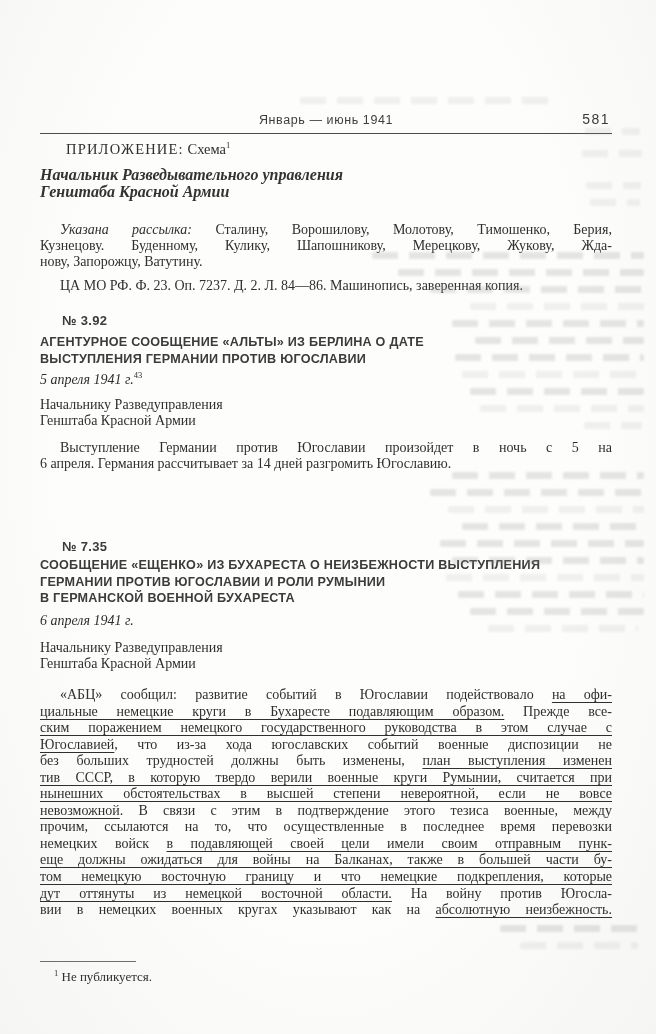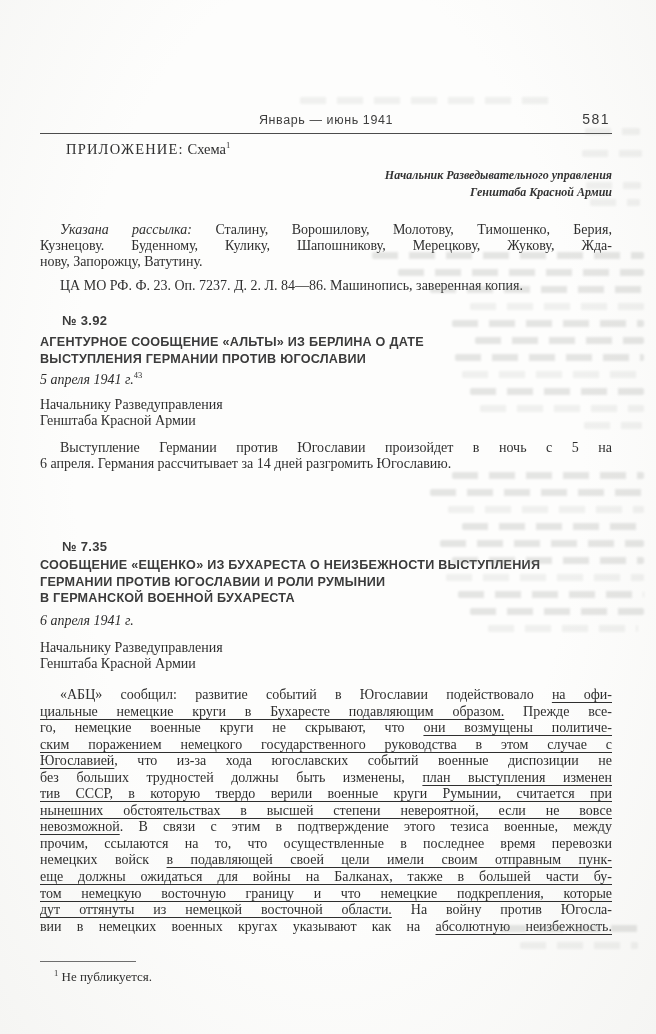--- a/index.html
+++ b/index.html
@@ -18,22 +18,22 @@
   .runhead{top:63px;height:22px;border-bottom:1.5px solid #4c4c4c;}
   .runhead .center{position:absolute;left:0;right:0;top:2px;text-align:center;
     font-family:"Liberation Sans",sans-serif;font-size:12.5px;letter-spacing:.6px;color:#3e3e3e;}
   .runhead .pnum{position:absolute;right:2px;top:0;
     font-family:"Liberation Sans",sans-serif;font-size:14px;letter-spacing:1.5px;color:#3a3a3a;}
 
   .appendix{top:93px;font-size:14.5px;}
   .appendix .line{padding-left:26px;}
   .lsp{letter-spacing:1.2px;}
 
-  .signature{top:119px;text-align:right;font-style:italic;font-weight:600;
-    font-size:12px;line-height:16.8px;color:#333;}
+  .signature{top:119px;text-align:left;font-style:italic;font-weight:600;
+    font-size:16px;line-height:16.8px;color:#333;}
   .signature .b{letter-spacing:.5px;}
 
   .distribution{top:174px;line-height:15.9px;}
   .archive{top:230px;}
   .archive .line{padding-left:20px;}
 
   .docnum{font-family:"Liberation Sans",sans-serif;font-weight:bold;font-size:13px;
     color:#3b3b3b;padding-left:22px;letter-spacing:.3px;}
   .n734{top:265px;}
   .doctitle{font-family:"Liberation Sans",sans-serif;font-weight:bold;font-size:12.6px;
@@ -124,21 +124,20 @@
   <div class="block serif dateline d735">
       <div class="line"><span class="i">6 апреля 1941 г.</span></div>
     </div>
   <div class="block serif addr a735">
       <div class="line"><span>Начальнику Разведуправления</span></div>
       <div class="line"><span>Генштаба Красной Армии</span></div>
     </div>
   <div class="block serif b735">
       <div class="line fill ind"><span>«АБЦ» сообщил: развитие событий в Югославии подействовало </span><span class="u">на офи-</span></div>
       <div class="line fill"><span class="u">циальные немецкие круги в Бухаресте подавляющим образом.</span><span> Прежде все-</span></div>
-      <div class="line fill"><span>го, немецкие военные круги не скрывают, что </span><span class="u">они возмущены политиче-</span></div>
       <div class="line fill"><span class="u">ским поражением немецкого государственного руководства в этом случае с</span></div>
       <div class="line fill"><span class="u">Югославией</span><span>, что из-за хода югославских событий военные диспозиции не</span></div>
       <div class="line fill"><span>без больших трудностей должны быть изменены, </span><span class="u">план выступления изменен</span></div>
       <div class="line fill"><span class="u">тив СССР, в которую твердо верили военные круги Румынии, считается при</span></div>
       <div class="line fill"><span class="u">нынешних обстоятельствах в высшей степени невероятной, если не вовсе</span></div>
       <div class="line fill"><span class="u">невозможной</span><span>. В связи с этим в подтверждение этого тезиса военные, между</span></div>
       <div class="line fill"><span>прочим, ссылаются на то, что осуществленные в последнее время перевозки</span></div>
       <div class="line fill"><span>немецких войск </span><span class="u">в подавляющей своей цели имели своим отправным пунк-</span></div>
       <div class="line fill"><span class="u">еще должны ожидаться для войны на Балканах, также в большей части бу-</span></div>
       <div class="line fill"><span class="u">том немецкую восточную границу и что немецкие подкрепления, которые</span></div>

